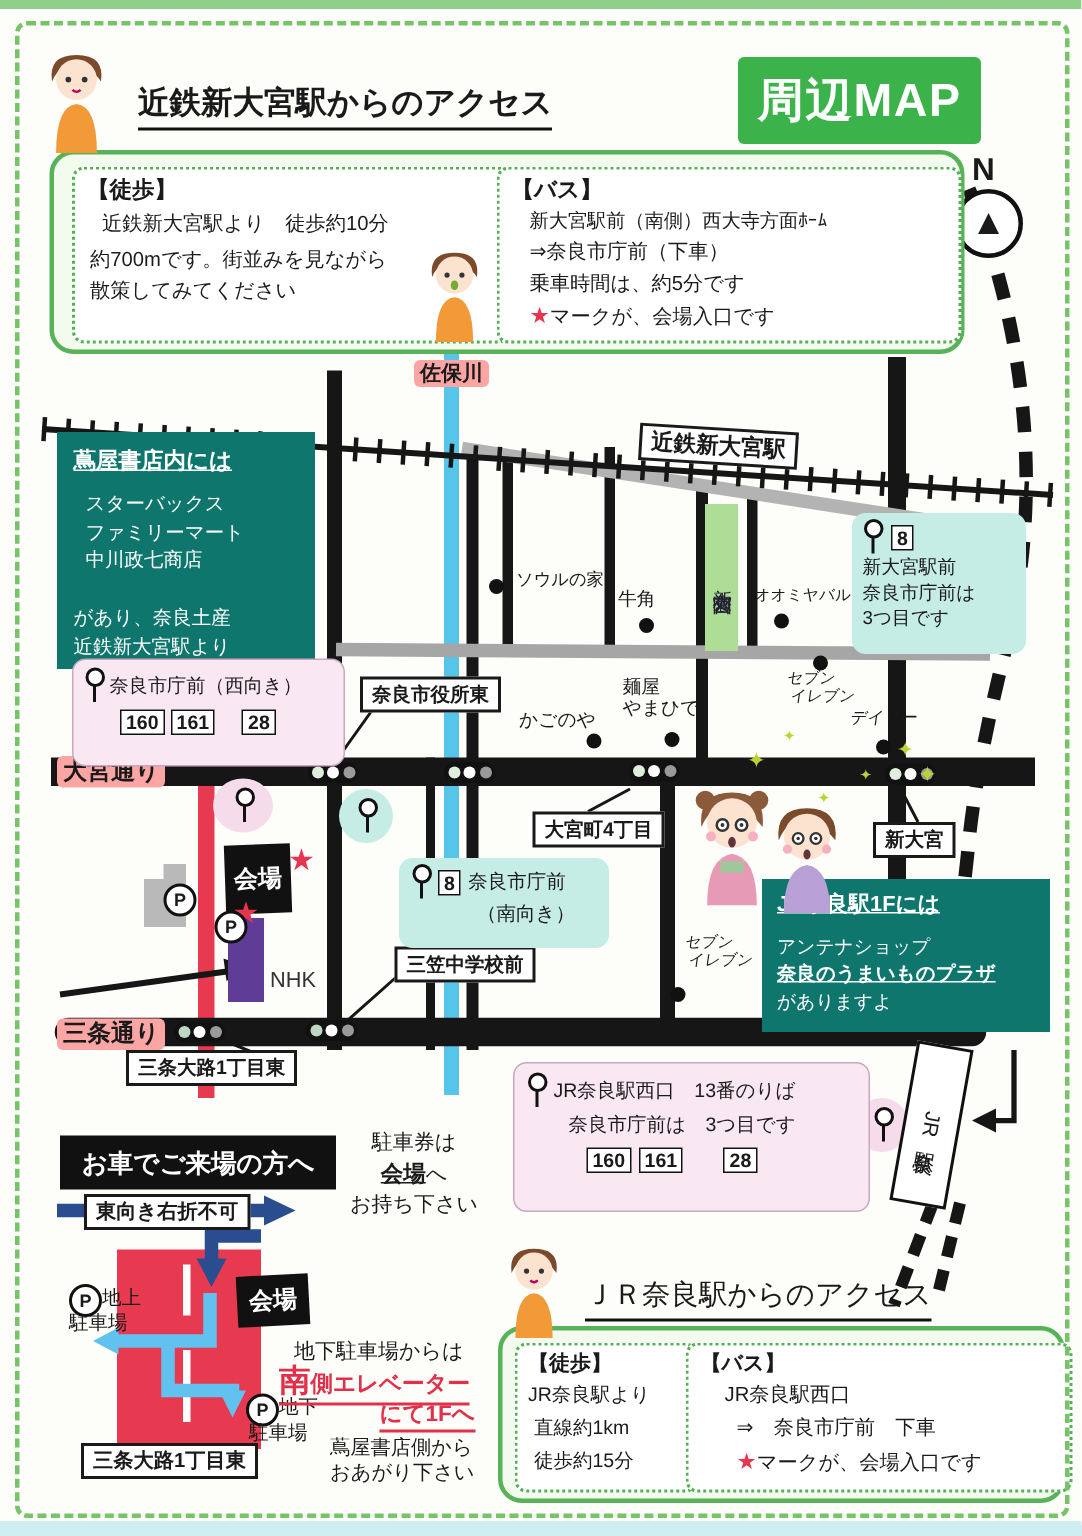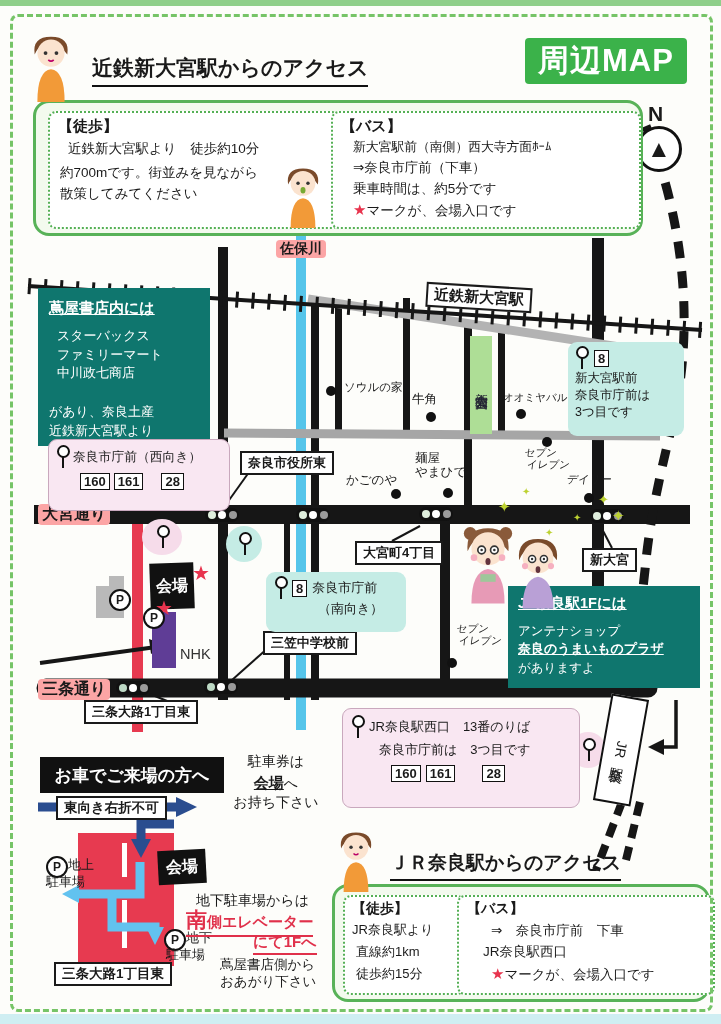--- a/index.html
+++ b/index.html
@@ -90,21 +90,21 @@
 
   <svg class="mascot" style="left:22px;top:34px" width="58" height="68" viewBox="0 0 40 50">
     <path d="M8,15 Q6,2 20,2 Q34,2 32,15 Q27,7 14,8 Q10,10 8,15 Z" fill="#7a4a2a"></path>
     <circle cx="20" cy="14" r="10" fill="#fbe3cf"></circle>
     <circle cx="16" cy="14" r="1.4" fill="#333"></circle>
       <circle cx="24" cy="14" r="1.4" fill="#333"></circle>
     <path d="M18,19 Q20,21 22,19" stroke="#b06" stroke-width="1.2" fill="none"></path>
     <path d="M10,50 Q10,27 20,26 Q30,27 30,50 Z" fill="#f29a38"></path>
   </svg>
   <div class="abs" style="left:92px;top:54px;z-index:6;font-size:21px;font-weight:bold;border-bottom:2.5px solid #111;padding-bottom:3px">近鉄新大宮駅からのアクセス</div>
-  <div class="abs" style="left:525px;top:38px;width:162px;height:46px;background:#3bb24a;border-radius:4px;z-index:6;
+  <div class="abs" style="left:492px;top:38px;width:162px;height:58px;background:#3bb24a;border-radius:4px;z-index:6;
        display:flex;align-items:center;justify-content:center;color:#fff;font-size:31px;font-weight:bold;letter-spacing:1px">周辺MAP</div>
 
   <div class="abs" style="left:648px;top:102px;z-index:3;font-size:21px;font-weight:bold">N</div>
   <div class="abs" style="left:636px;top:126px;width:40px;height:40px;border:3px solid #111;border-radius:50%;z-index:3;
        display:flex;align-items:center;justify-content:center;background:#fff">
     <span style="font-size:24px;line-height:1">▲</span>
   </div>
 
   <div class="greenbox" style="left:33px;top:100px;width:604px;height:130px">
     <div class="dotbox" style="left:12px;top:8px;width:272px;height:106px;padding:4px 8px">
@@ -369,31 +369,31 @@
   <div class="lbl" style="left:54px;top:962px;font-size:13.5px">三条大路1丁目東</div>
 
   <svg class="mascot" style="left:330px;top:830px" width="52" height="62" viewBox="0 0 40 50">
     <path d="M8,15 Q6,2 20,2 Q34,2 32,15 Q27,7 14,8 Q10,10 8,15 Z" fill="#7a4a2a"></path>
     <circle cx="20" cy="14" r="10" fill="#fbe3cf"></circle>
     <circle cx="16" cy="14" r="1.4" fill="#333"></circle>
       <circle cx="24" cy="14" r="1.4" fill="#333"></circle>
     <path d="M18,19 Q20,21 22,19" stroke="#b06" stroke-width="1.2" fill="none"></path>
     <path d="M10,50 Q10,27 20,26 Q30,27 30,50 Z" fill="#f29a38"></path>
   </svg>
-  <div class="abs" style="left:390px;top:850px;z-index:6;font-size:19px;font-weight:bold;border-bottom:2.5px solid #111;padding-bottom:3px">ＪＲ奈良駅からのアクセス</div>
+  <div class="abs" style="left:390px;top:850px;z-index:6;font-size:19px;font-weight:normal;border-bottom:2.5px solid #111;padding-bottom:3px">ＪＲ奈良駅からのアクセス</div>
   <div class="greenbox" style="left:332px;top:884px;width:372px;height:112px">
     <div class="dotbox" style="left:8px;top:8px;width:104px;height:90px;padding:3px 7px">
       <div class="heading" style="font-size:14px">【徒歩】</div>
       <div style="font-size:13px;margin-top:3px">JR奈良駅より</div>
       <div style="font-size:13px;margin:4px 0 0 4px">直線約1km</div>
       <div style="font-size:13px;margin:4px 0 0 4px">徒歩約15分</div>
     </div>
     <div class="dotbox" style="left:122px;top:8px;width:238px;height:90px;padding:3px 8px">
       <div class="heading" style="font-size:14px">【バス】</div>
+      <div style="font-size:13.5px;margin:3px 0 0 16px">JR奈良駅西口</div>
       <div style="font-size:13.5px;margin:4px 0 0 24px">⇒　奈良市庁前　下車</div>
-      <div style="font-size:13.5px;margin:3px 0 0 16px">JR奈良駅西口</div>
       <div style="font-size:13.5px;margin:4px 0 0 24px">
         <i class="star" style="font-size:15px">★</i><span>マークが、会場入口です</span>
       </div>
     </div>
   </div>
 
 </div>
 
 </body></html>

